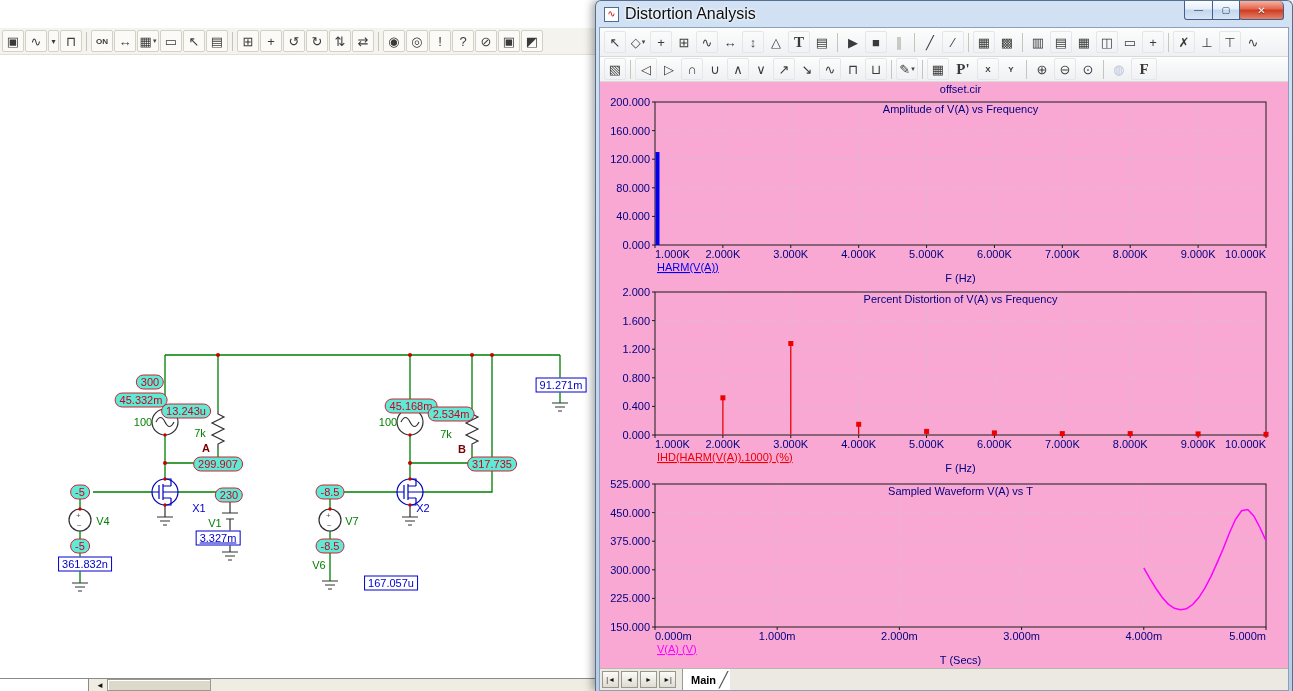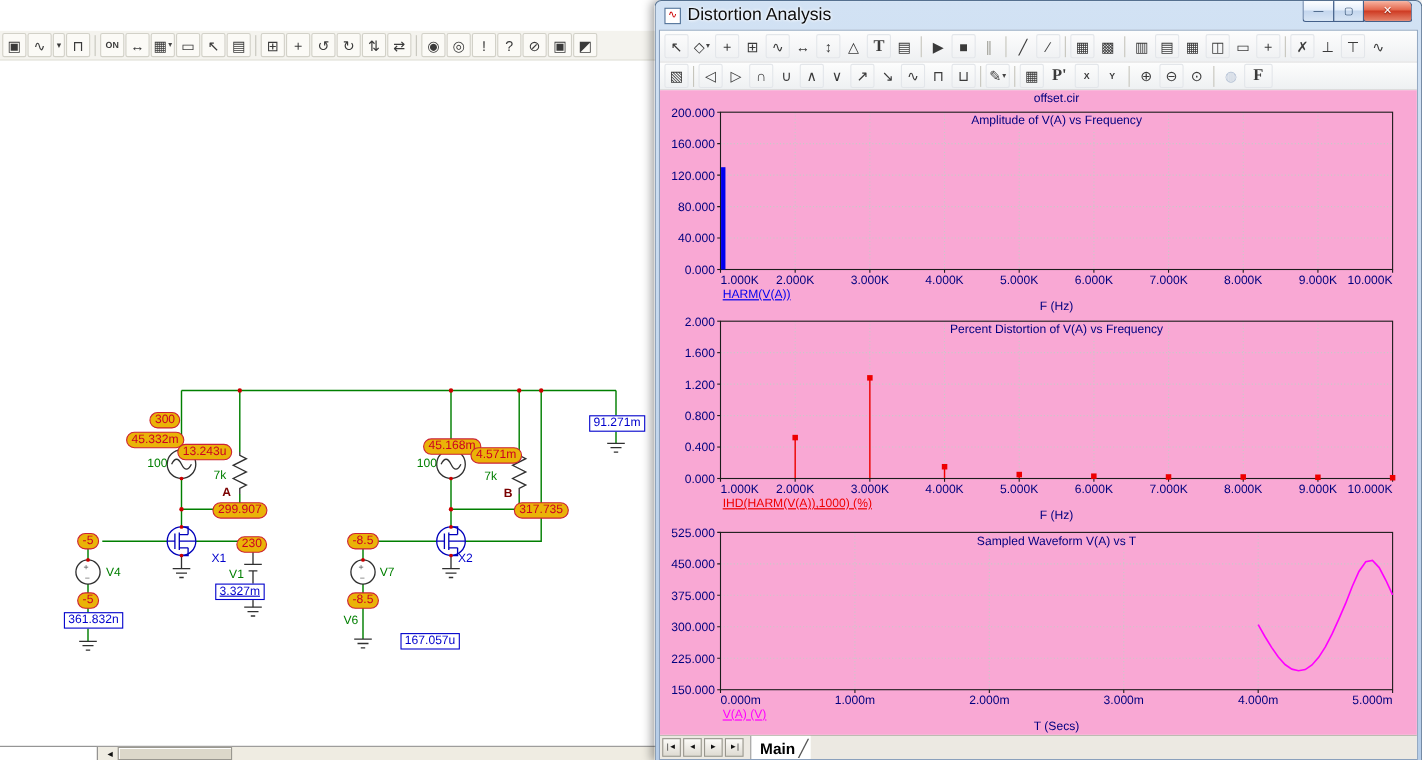--- a/index.html
+++ b/index.html
@@ -19,21 +19,21 @@
   .tbtn.wide{min-width:26px}
   .tbtn.disabled{color:#a2a29a}
   .tbtn.pale{color:#b7c3d6}
   .tbtn .drop{font-size:7px;margin-left:1px;color:#444}
   .tsep{width:1px;height:19px;background:#c6c5bc;margin:0 3px;flex:0 0 1px}
 
   .schematic{position:absolute;inset:0}
   .schematic svg{position:absolute;left:0;top:0}
   .labels-layer{position:absolute;inset:0;z-index:3}
   .slabel{position:absolute;transform:translate(-50%,-50%);font-size:11px;line-height:13px;white-space:nowrap}
-  .slabel.red-box{color:#cc0022;border:1px solid #cc2233;border-radius:8px;padding:0 4px;background:#eab308}
+  .slabel.red-box{color:#cc0022;border:1px solid #cc2233;border-radius:8px;padding:0 4px;background:#5eead4}
   .slabel.blue-box{color:#0000cc;border:1px solid #0000cc;padding:0 3px;background:#fff}
   .slabel.green{color:#007f00}
   .slabel.blue{color:#0000cc}
   .slabel.node{color:#7a0000;font-weight:bold}
 
   .left-bottom{position:absolute;left:0;bottom:0;width:596px;height:13px;background:#fff;border-top:1px solid #8a8a8a}
   .hsb{position:absolute;left:88px;top:0;right:0;bottom:0;background:#efece2;border-left:1px solid #8a8a8a}
   .hsb-arrow{position:absolute;left:4px;top:0;width:14px;height:12px;font-size:8px;color:#111;
     display:flex;align-items:center;justify-content:center}
   .hsb-thumb{position:absolute;left:18px;top:0;width:104px;height:12px;background:#dcd8ca;
@@ -67,21 +67,21 @@
   text.ct{font-family:"Liberation Sans",sans-serif;font-size:11px;fill:#00007f}
   .grid{stroke:#c9c9c9;stroke-dasharray:1 2;stroke-width:1}
   .plotbox{fill:none;stroke:#1c1c1c;stroke-width:1}
   .tick{stroke:#1c1c1c;stroke-width:1}
 
   .bottom-bar{height:22px;background:#ece9e2;border-top:1px solid #b9b6ad;display:flex;align-items:center;flex:0 0 auto}
   .nav-btn{width:17px;height:17px;margin-left:2px;display:flex;align-items:center;justify-content:center;
     font-size:7px;color:#111;border:1px solid #98968d;background:linear-gradient(#fcfbf8,#dedbd2)}
   .tab-area{display:flex;align-items:center;background:#fff;height:100%;margin-left:6px;
     border-left:1px solid #999;padding:0 2px 0 8px}
-  .tab-label{font-weight:bold;font-size:14px;color:#000}
+  .tab-label{font-weight:bold;font-size:11px;color:#000}
   .tab-slash{font-size:15px;color:#555;margin-left:3px}
 </style>
 </head>
 <body>
 
 <div class="screen">
 
   <div class="left-panel">
 
     <div class="left-toolbar" id="left-toolbar">
@@ -251,21 +251,21 @@
           <div class="slabel green" style="left: 215px; top: 523px;">V1</div>
           <div class="slabel blue-box" style="left: 218px; top: 538px; text-decoration: underline;">3.327m</div>
           <div class="slabel red-box" style="left: 330px; top: 492px;">-8.5</div>
           <div class="slabel green" style="left: 352px; top: 521px;">V7</div>
           <div class="slabel red-box" style="left: 330px; top: 546px;">-8.5</div>
           <div class="slabel green" style="left: 319px; top: 565px;">V6</div>
           <div class="slabel blue-box" style="left: 391px; top: 583px;">167.057u</div>
           <div class="slabel blue" style="left: 423px; top: 508px;">X2</div>
           <div class="slabel red-box" style="left: 411px; top: 406px;">45.168m</div>
           <div class="slabel green" style="left: 388px; top: 422px;">100</div>
-          <div class="slabel red-box" style="left: 451px; top: 414px;">4.571m</div>
+          <div class="slabel red-box" style="left: 451px; top: 414px;">2.534m</div>
           <div class="slabel green" style="left: 446px; top: 434px;">7k</div>
           <div class="slabel node" style="left: 462px; top: 449px;">B</div>
           <div class="slabel red-box" style="left: 492px; top: 464px;">317.735</div>
           <div class="slabel blue-box" style="left: 561px; top: 385px;">91.271m</div>
         </div>
     </div>
 
     <div class="left-bottom">
       <div class="hsb">
         <div class="hsb-arrow">◄</div>

